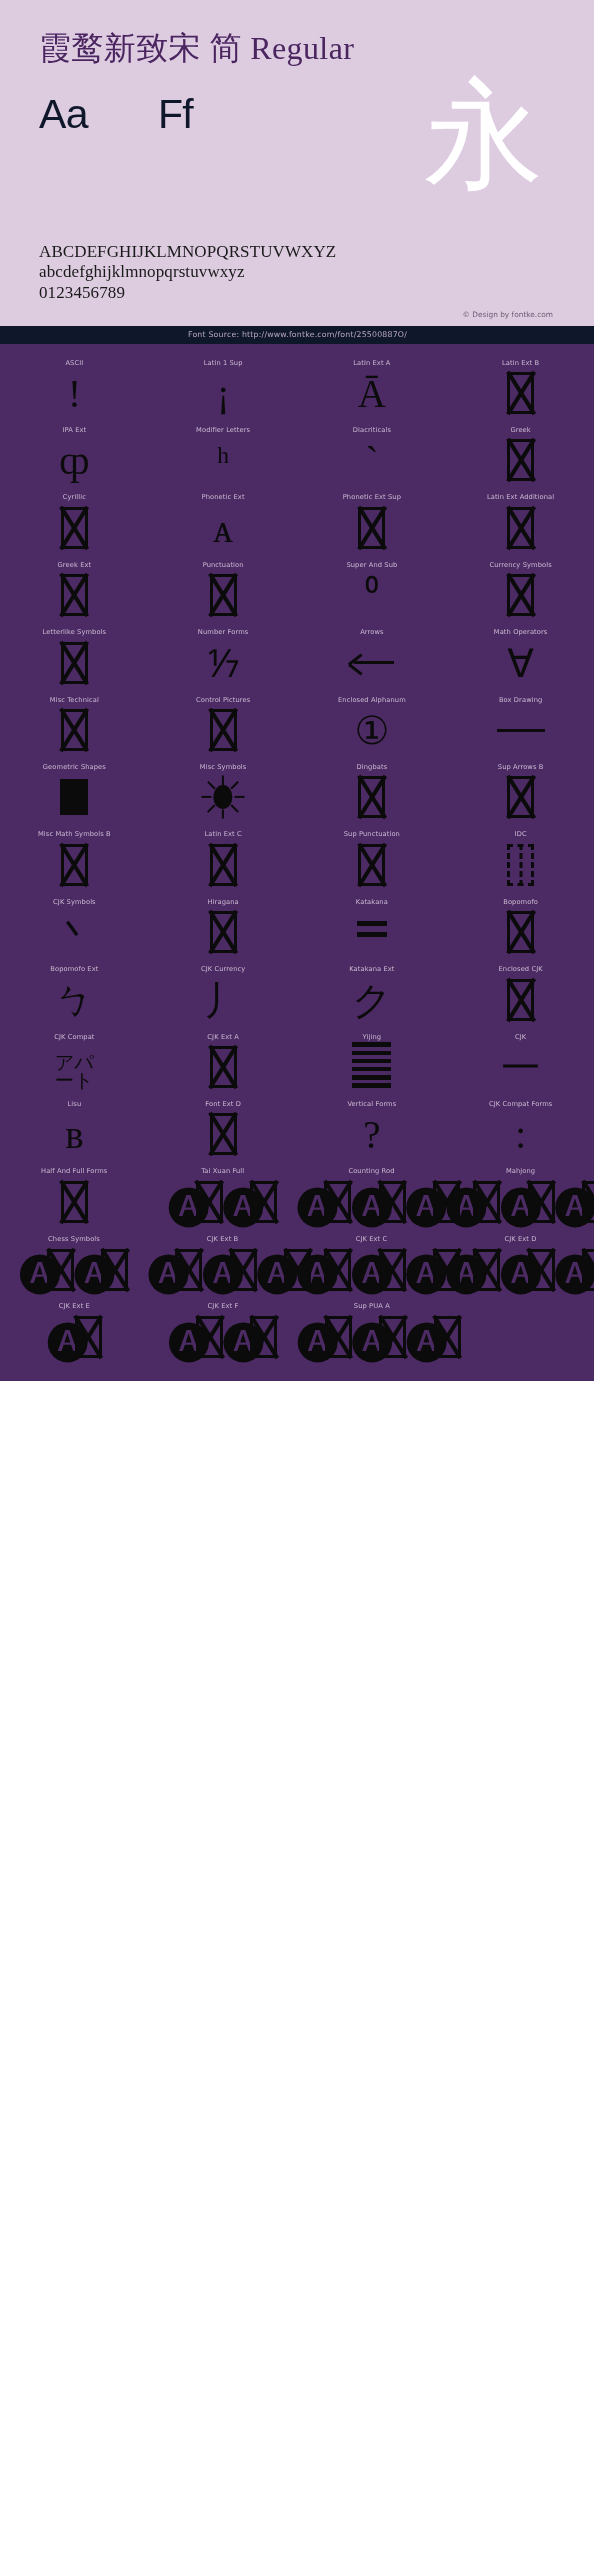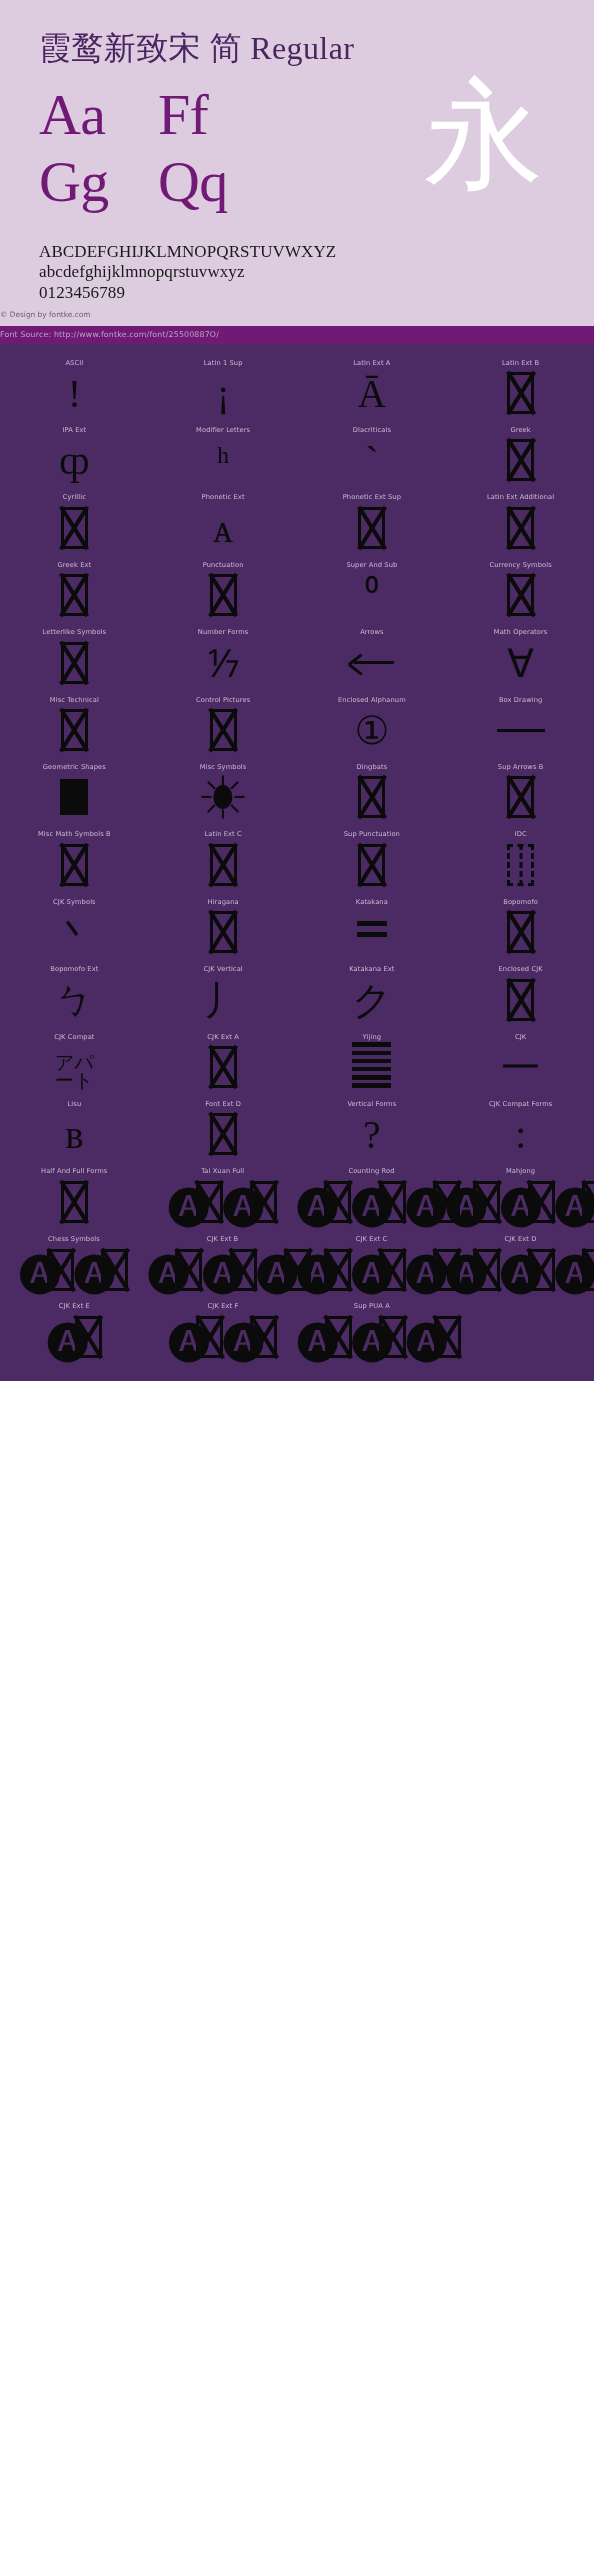--- a/index.html
+++ b/index.html
@@ -34,23 +34,23 @@
     height: 171px;
     box-sizing: border-box;
   }
   .glyph-row {
     display: flex;
     height: 67px;
     align-items: center;
     padding-left: 39px;
   }
   .glyph-pair {
-    font-family: Liberation Serif, serif;
-    font-size: 58px;
-    color: #701a75;
+    font-family: Liberation Sans, sans-serif;
+    font-size: 41px;
+    color: #0f172a;
     line-height: 1;
     width: 119px;
     letter-spacing: -0.7px;
   }
   #cjk-big {
     position: absolute;
     right: 52px;
     top: 10.4px;
     font-family: "Liberation Serif", serif;
     font-size: 119px;
@@ -62,31 +62,31 @@
   }
   .alpha-line {
     font-family: "Liberation Serif", serif;
     color: #1a1a1a;
     font-size: 17px;
     line-height: 1.22;
     letter-spacing: 0.1px;
     white-space: nowrap;
   }
   #design-credit {
-    text-align: left;
+    text-align: right;
     padding: 6px 42px 6.7px 0;
     font-size: 7.4px;
     color: #6a5a72;
     font-family: "DejaVu Sans", sans-serif;
   }
   #font-source-bar {
-    background: #701a75;
+    background: #0f172a;
     color: #b9a8c4;
     font-size: 7.8px;
-    text-align: left;
+    text-align: center;
     padding: 4.5px 0 5.2px 0;
     font-family: "DejaVu Sans", sans-serif;
     letter-spacing: 0.2px;
   }
 
   
   #blocks {
     background: #4c2a63;
     padding: 7.4px 0 18px 0;
     overflow: hidden;
@@ -276,24 +276,20 @@
 <body>
 
 <div id="specimen">
 
   <div id="font-title">霞鹜新致宋 简 Regular</div>
 
   <div id="glyph-showcase">
     <div class="glyph-row">
       <div class="glyph-pair">Aa</div>
       <div class="glyph-pair">Ff</div>
-    </div>
-    <div class="glyph-row">
-      <div class="glyph-pair">Gg</div>
-      <div class="glyph-pair">Qq</div>
     </div>
     <div id="cjk-big">永</div>
   </div>
 
   <div id="alphabet-block">
     <div class="alpha-line">ABCDEFGHIJKLMNOPQRSTUVWXYZ</div>
     <div class="alpha-line">abcdefghijklmnopqrstuvwxyz</div>
     <div class="alpha-line">0123456789</div>
   </div>
 
@@ -476,21 +472,21 @@
         <div class="block-label">Bopomofo</div>
         <div class="block-sample tofu-holder"><span class="tofu"></span></div>
       </div>
     </div>
     <div class="block-row">
       <div class="block-cell">
         <div class="block-label">Bopomofo Ext</div>
         <div class="block-sample"><span class="serif-sample">ㄅ</span></div>
       </div>
       <div class="block-cell">
-        <div class="block-label">CJK Vertical</div>
+        <div class="block-label">CJK Currency</div>
         <div class="block-sample"><span class="serif-sample">丿</span></div>
       </div>
       <div class="block-cell">
         <div class="block-label">Katakana Ext</div>
         <div class="block-sample"><span class="serif-sample">ク</span></div>
       </div>
       <div class="block-cell">
         <div class="block-label">Enclosed CJK</div>
         <div class="block-sample tofu-holder"><span class="tofu"></span></div>
       </div>

